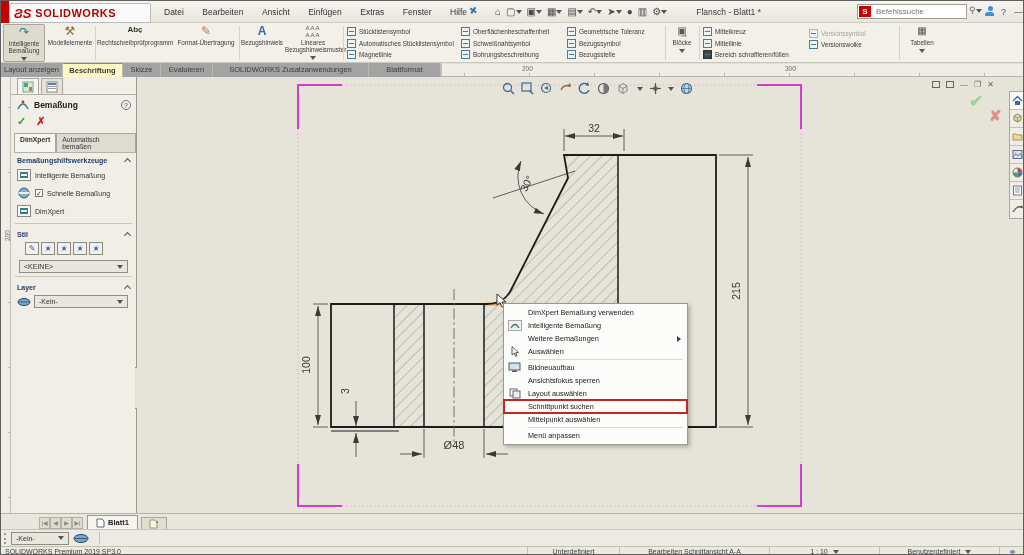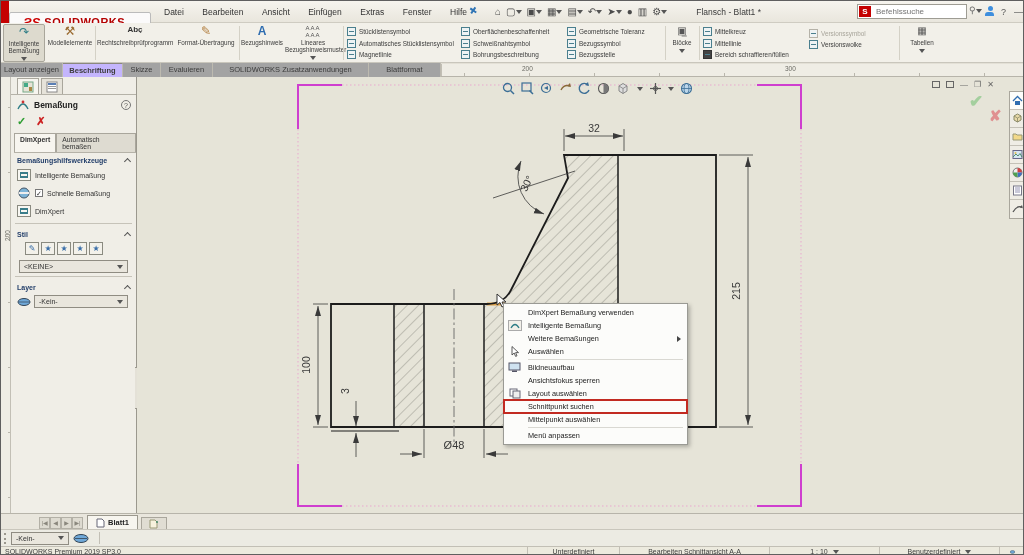--- a/index.html
+++ b/index.html
@@ -4,21 +4,21 @@
 <style>
   html,body{margin:0;padding:0;background:#888;}
   *{box-sizing:border-box;font-family:"Liberation Sans",sans-serif;}
   #app{position:relative;width:1024px;height:555px;background:#ecebe3;border:1px solid #5f5f5f;overflow:hidden;margin:0 auto;}
   .abs{position:absolute;}
   .caret{display:inline-block;width:0;height:0;border-left:3px solid transparent;border-right:3px solid transparent;border-top:4px solid #555;vertical-align:middle;}
   .caret-r{display:inline-block;width:0;height:0;border-top:3.5px solid transparent;border-bottom:3.5px solid transparent;border-left:4.5px solid #444;}
   
   #titlebar{left:0;top:0;width:1024px;height:22px;background:linear-gradient(#f6f4ee,#e9e6dd);border-bottom:1px solid #cfccc2;}
   #logo-red{left:0;top:0;width:8px;height:22px;background:#c40000;}
-  #logo-box{left:8px;top:11px;width:142px;height:20px;background:#fbfafa;border:1px solid #bbb;border-radius:2px;display:flex;align-items:center;padding-left:13px;}
+  #logo-box{left:8px;top:2px;width:142px;height:20px;background:#fbfafa;border:1px solid #bbb;border-radius:2px;display:flex;align-items:center;padding-left:4px;}
   #logo-glyph{color:#c00;font-weight:bold;font-style:italic;font-size:13px;margin-right:4px;}
   #logo-text{font-size:11px;font-weight:bold;color:#b40000;letter-spacing:0.5px;}
   .menu-item{font-size:8.5px;color:#333;padding:0 7px;line-height:22px;display:inline-block;}
   #menubar{left:156px;top:0;height:22px;}
   #pin-icon{left:468px;top:4px;font-size:10px;color:#2f74b5;transform:rotate(35deg);}
   #qatbar{left:492px;top:2px;height:18px;display:flex;align-items:center;gap:1px;}
   .qat-btn{font-size:10px;color:#4a4a4a;padding:0 2px;line-height:18px;}
   #win-title{left:560px;top:0;width:200px;line-height:22px;font-size:8.5px;color:#3a3a3a;text-align:right;}
   #searchbox{left:856px;top:3px;width:110px;height:15px;background:#fff;border:1px solid #9e9c93;display:flex;align-items:center;font-size:8px;color:#555;}
   #search-logo{width:12px;height:11px;background:#c40000;color:#fff;font-size:8px;font-weight:bold;text-align:center;line-height:11px;margin:0 3px 0 1px;}
@@ -35,21 +35,21 @@
   .rib-stack{position:absolute;top:1px;display:flex;flex-direction:column;justify-content:space-between;height:38px;padding:2px 0;}
   .rs-item{display:flex;align-items:center;gap:3px;font-size:6.4px;color:#3b3b3b;white-space:nowrap;height:11px;}
   .rs-item.dis{color:#a8a59b;}
   .mi{display:inline-block;width:9px;height:9px;border:1px solid #4a7f8e;position:relative;flex:0 0 9px;background:#eef3f4;}
   .mi::after{content:"";position:absolute;left:1px;top:3px;width:5px;height:1px;background:#4a7f8e;}
   .mi.dark{border-color:#333;background:#444;}
   .rib-sep{position:absolute;top:3px;width:1px;height:34px;background:#d4d1c6;}
   
   #tabrow{left:0;top:62px;width:1024px;height:14px;background:#e3e0d6;border-bottom:1px solid #b7b4aa;}
   .tab{position:absolute;top:0;height:14px;font-size:7.5px;color:#3c3c3c;text-align:center;line-height:14px;border-right:1px solid #bdbab0;background:#a3a3a3;}
-  .tab.active{background:#c4b5fd;font-weight:bold;border-top:1px solid #8b887e;}
+  .tab.active{background:#fef9c3;font-weight:bold;border-top:1px solid #8b887e;}
   #hruler{left:440px;top:63px;width:584px;height:12px;background:#efede5;border-left:1px solid #c2bfb5;background-image:repeating-linear-gradient(90deg,#b9b6ac 0 1px,transparent 1px 65px);background-position:22px 9px;background-size:100% 3px;background-repeat:no-repeat;}
   .hlab{position:absolute;top:1px;font-size:6.5px;color:#6b6b64;}
   #vruler{left:0;top:76px;width:10px;height:436px;background:#efede5;border-right:1px solid #c2bfb5;background-image:repeating-linear-gradient(180deg,#b9b6ac 0 1px,transparent 1px 65px);background-position:7px 30px;background-size:3px 100%;background-repeat:no-repeat;}
   .vlab{position:absolute;left:1px;font-size:6.5px;color:#6b6b64;transform:rotate(-90deg);}
   
   #panel{left:10px;top:76px;width:126px;height:436px;background:#f0eee7;border-right:1px solid #9b988e;}
   #pm-tabs{height:18px;border-bottom:1px solid #b5b2a8;display:flex;align-items:flex-end;padding-left:6px;gap:2px;}
   .pm-tab{width:22px;height:16px;border:1px solid #a9a69c;border-bottom:none;background:#e6e3da;display:flex;align-items:center;justify-content:center;}
   .pm-tab.on{background:#f7f5ef;}
   .pm-tab svg{display:block;}

